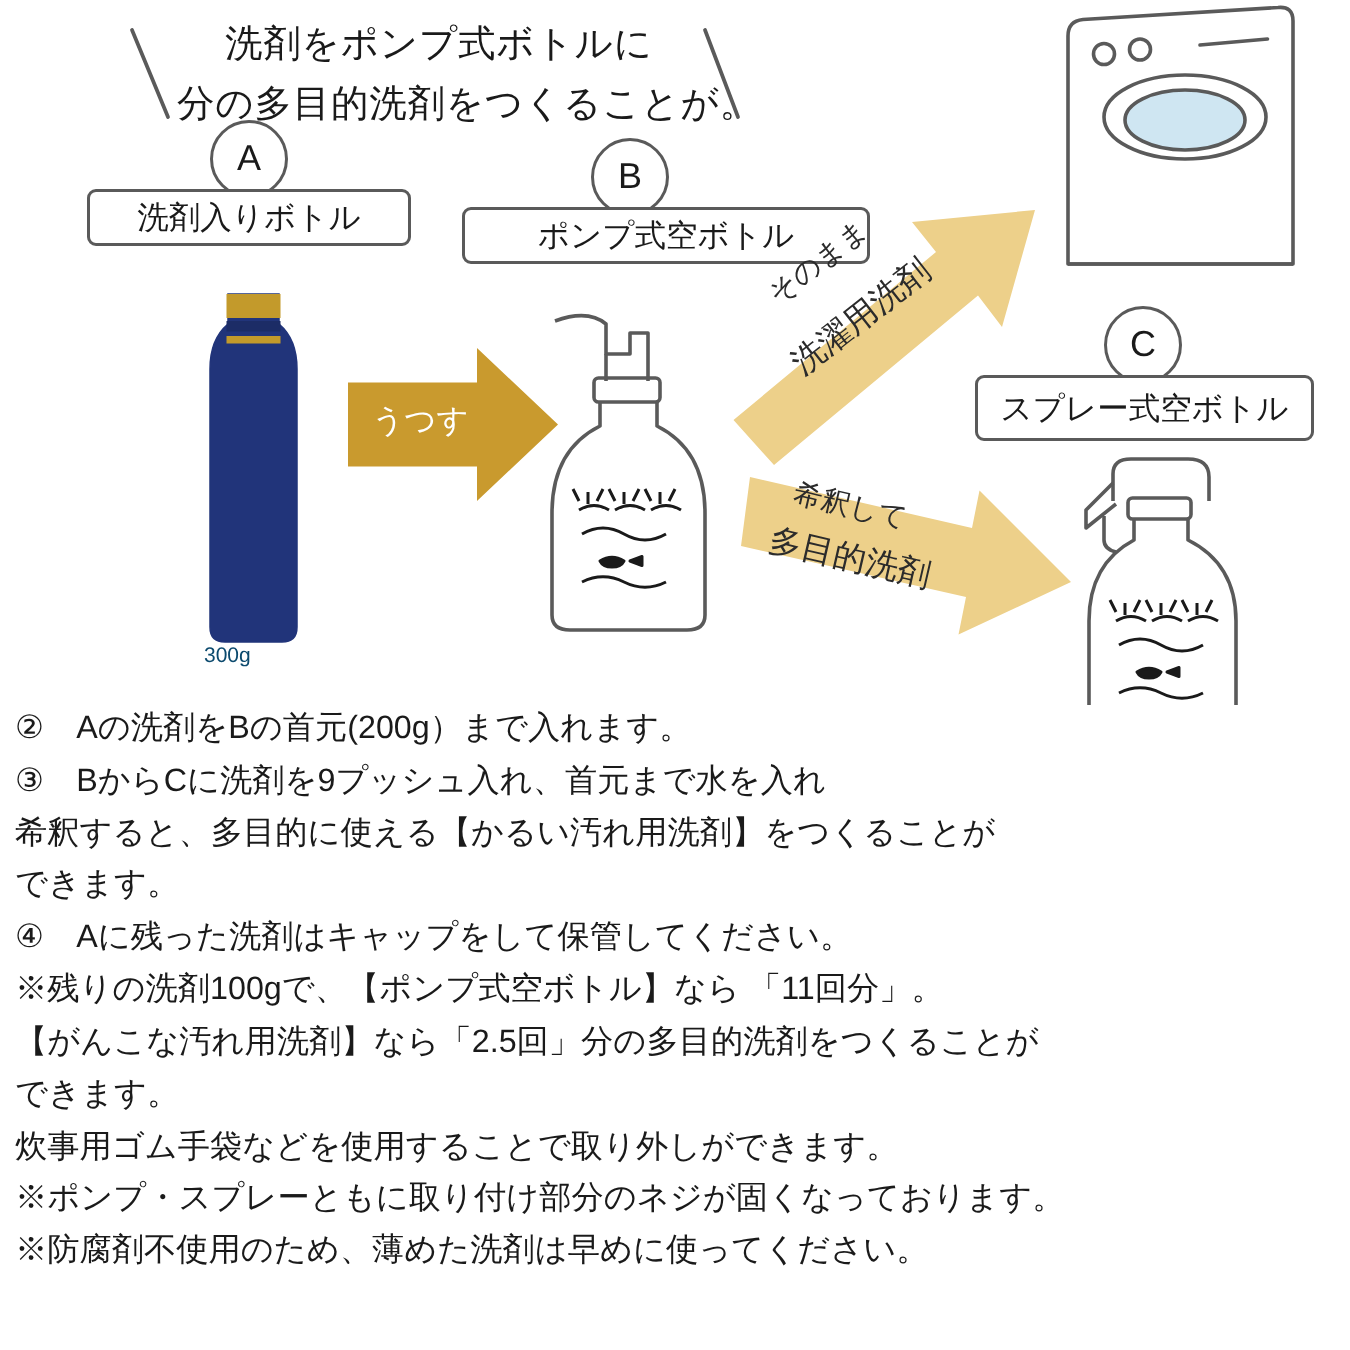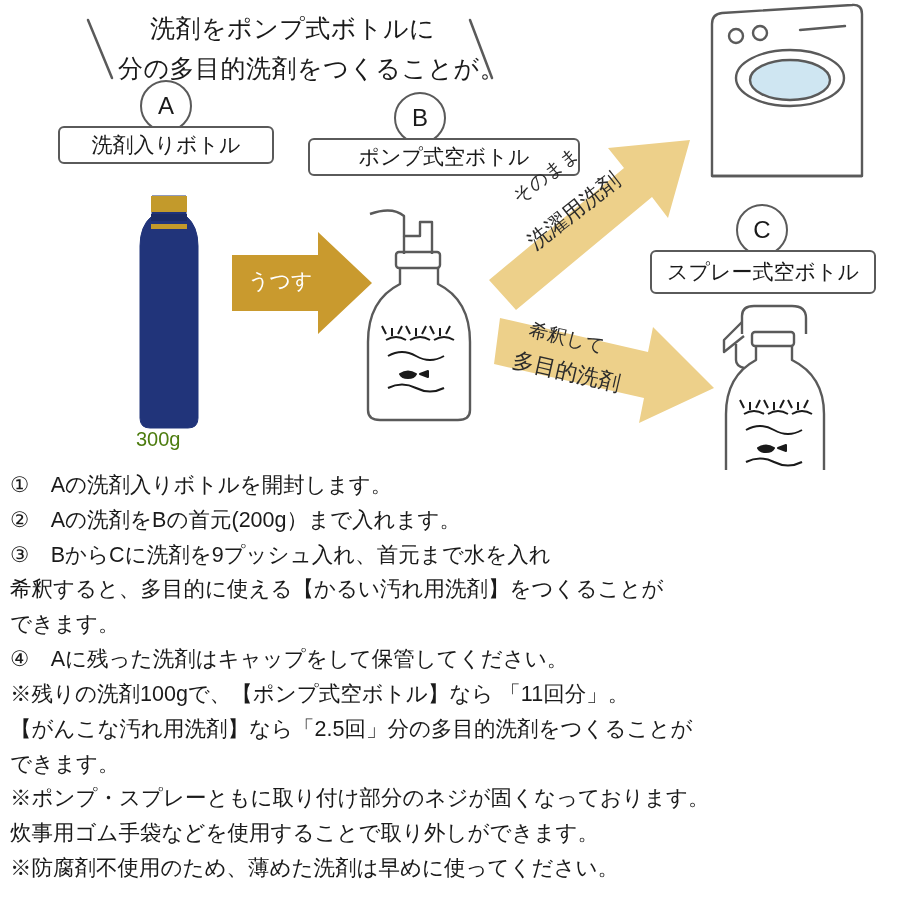--- a/index.html
+++ b/index.html
@@ -70,22 +70,22 @@
     font-size: 19px;
     color: #3a3a3a;
     white-space: pre;
     line-height: 1.25;
   }
   .gold-arrow-text {
     color: #2b2b2b;
   }
   .weight-label {
     position: absolute;
-    font-size: 20px;
-    color: #4d7c0f;
+    font-size: 14px;
+    color: #0c4a6e;
   }
   .steps {
     position: absolute;
     left: 10px;
     top: 468px;
     width: 880px;
     font-size: 21.5px;
     line-height: 1.62;
     color: #1a1a1a;
   }
@@ -191,27 +191,26 @@
 
   <div class="arrow-caption gold-arrow-text" style="left:508px; top:190px; transform:rotate(-38deg); transform-origin:left top; font-size:19px;">そのまま</div>
   <div class="arrow-caption gold-arrow-text" style="left:522px; top:234px; transform:rotate(-38deg); transform-origin:left top; font-size:22px;">洗濯用洗剤</div>
 
   <div class="arrow-caption gold-arrow-text" style="left:532px; top:318px; transform:rotate(13deg); transform-origin:left top; font-size:19px;">希釈して</div>
   <div class="arrow-caption gold-arrow-text" style="left:516px; top:346px; transform:rotate(13deg); transform-origin:left top; font-size:22px;">多目的洗剤</div>
 
   <div class="weight-label" style="left:136px; top:428px;">300g</div>
 
   <div class="steps">
-    <div>①　Aの洗剤入りボトルを開封します。</div>
     <div>②　Aの洗剤をBの首元(200g）まで入れます。</div>
     <div>③　BからCに洗剤を9プッシュ入れ、首元まで水を入れ</div>
     <div>希釈すると、多目的に使える【かるい汚れ用洗剤】をつくることが</div>
     <div>できます。</div>
     <div>④　Aに残った洗剤はキャップをして保管してください。</div>
     <div>※残りの洗剤100gで、【ポンプ式空ボトル】なら 「11回分」。</div>
     <div>【がんこな汚れ用洗剤】なら「2.5回」分の多目的洗剤をつくることが</div>
     <div>できます。</div>
+    <div>炊事用ゴム手袋などを使用することで取り外しができます。</div>
     <div>※ポンプ・スプレーともに取り付け部分のネジが固くなっております。</div>
-    <div>炊事用ゴム手袋などを使用することで取り外しができます。</div>
     <div>※防腐剤不使用のため、薄めた洗剤は早めに使ってください。</div>
   </div>
 
 </div>
 
 </body></html>

